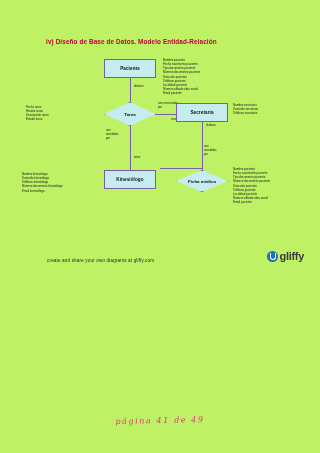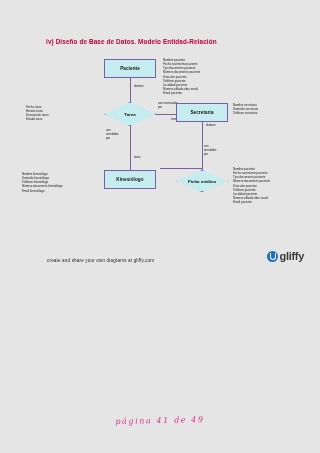--- a/index.html
+++ b/index.html
@@ -3,21 +3,21 @@
 <meta charset="utf-8">
 <style>
   html,body{margin:0;padding:0;}
   body{
     width:320px;height:453px;
     background:#ffffff;
     font-family:"Liberation Sans",sans-serif;
     position:relative;overflow:hidden;
     -webkit-font-smoothing:antialiased;
   }
-  #page{position:absolute;inset:0;background:#e5e5e5;}
+  #page{position:absolute;inset:0;background:#bef264;}
 
   
   .heading{
     position:absolute;left:46px;top:38px;
     font-size:6.4px;font-weight:bold;color:#c0003c;
     letter-spacing:.1px;white-space:nowrap;
   }
 
   
   .canvas{position:absolute;left:0;top:52px;width:320px;height:190px;}

